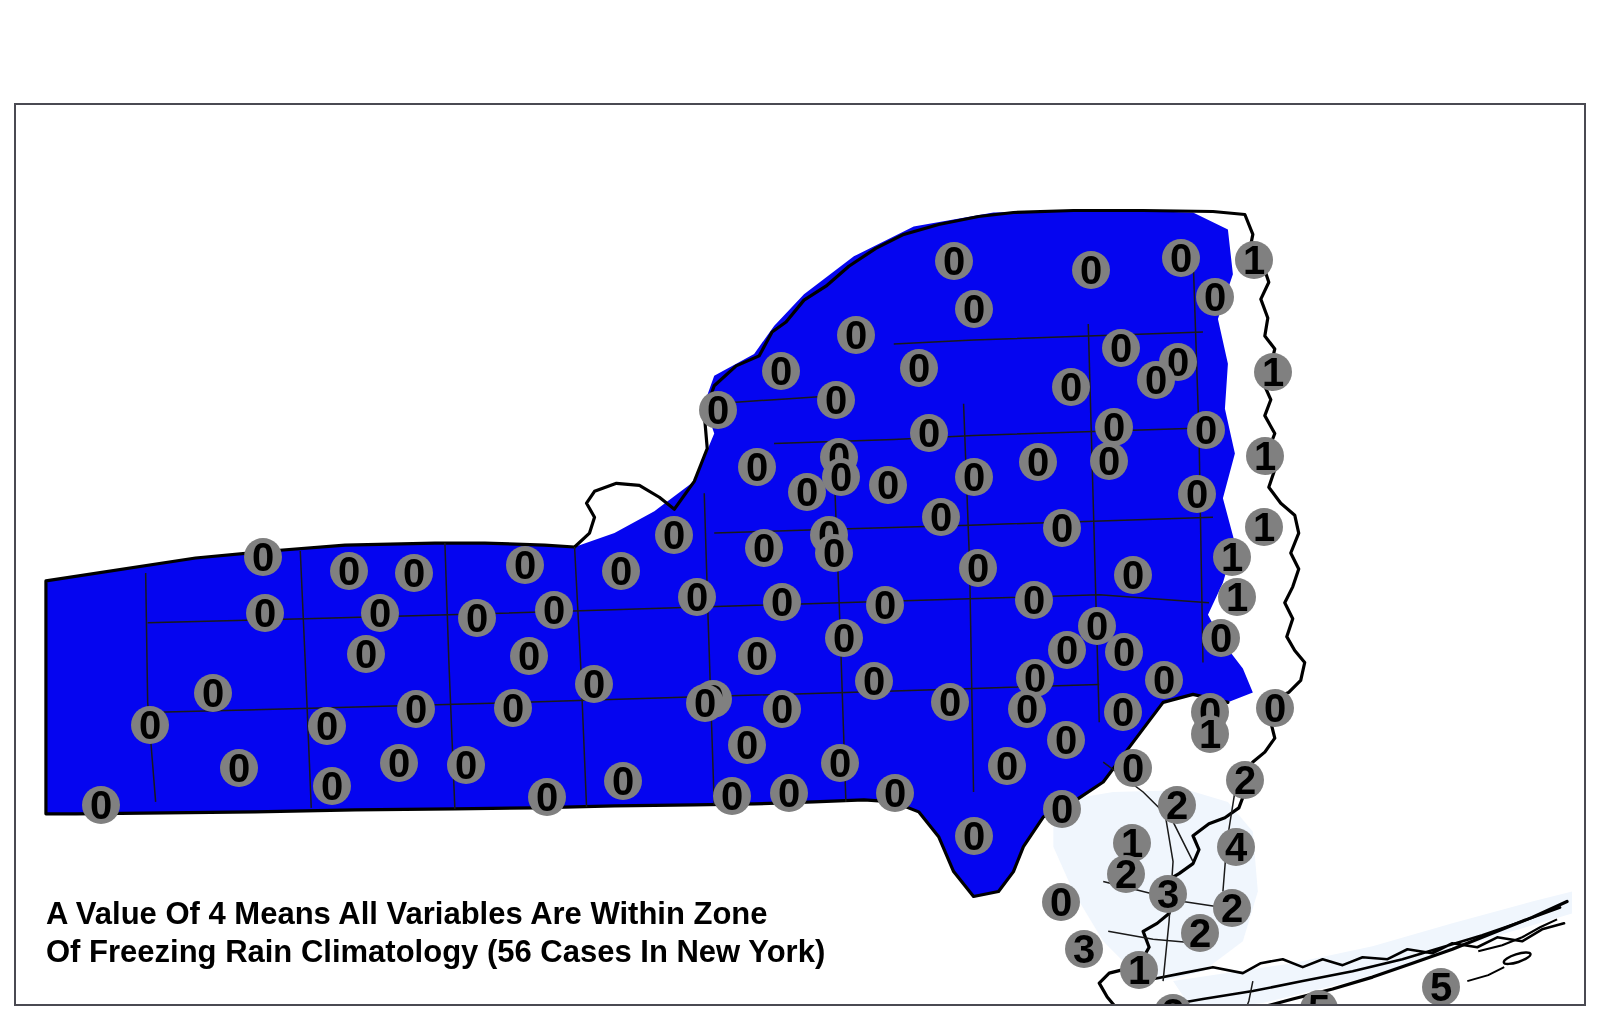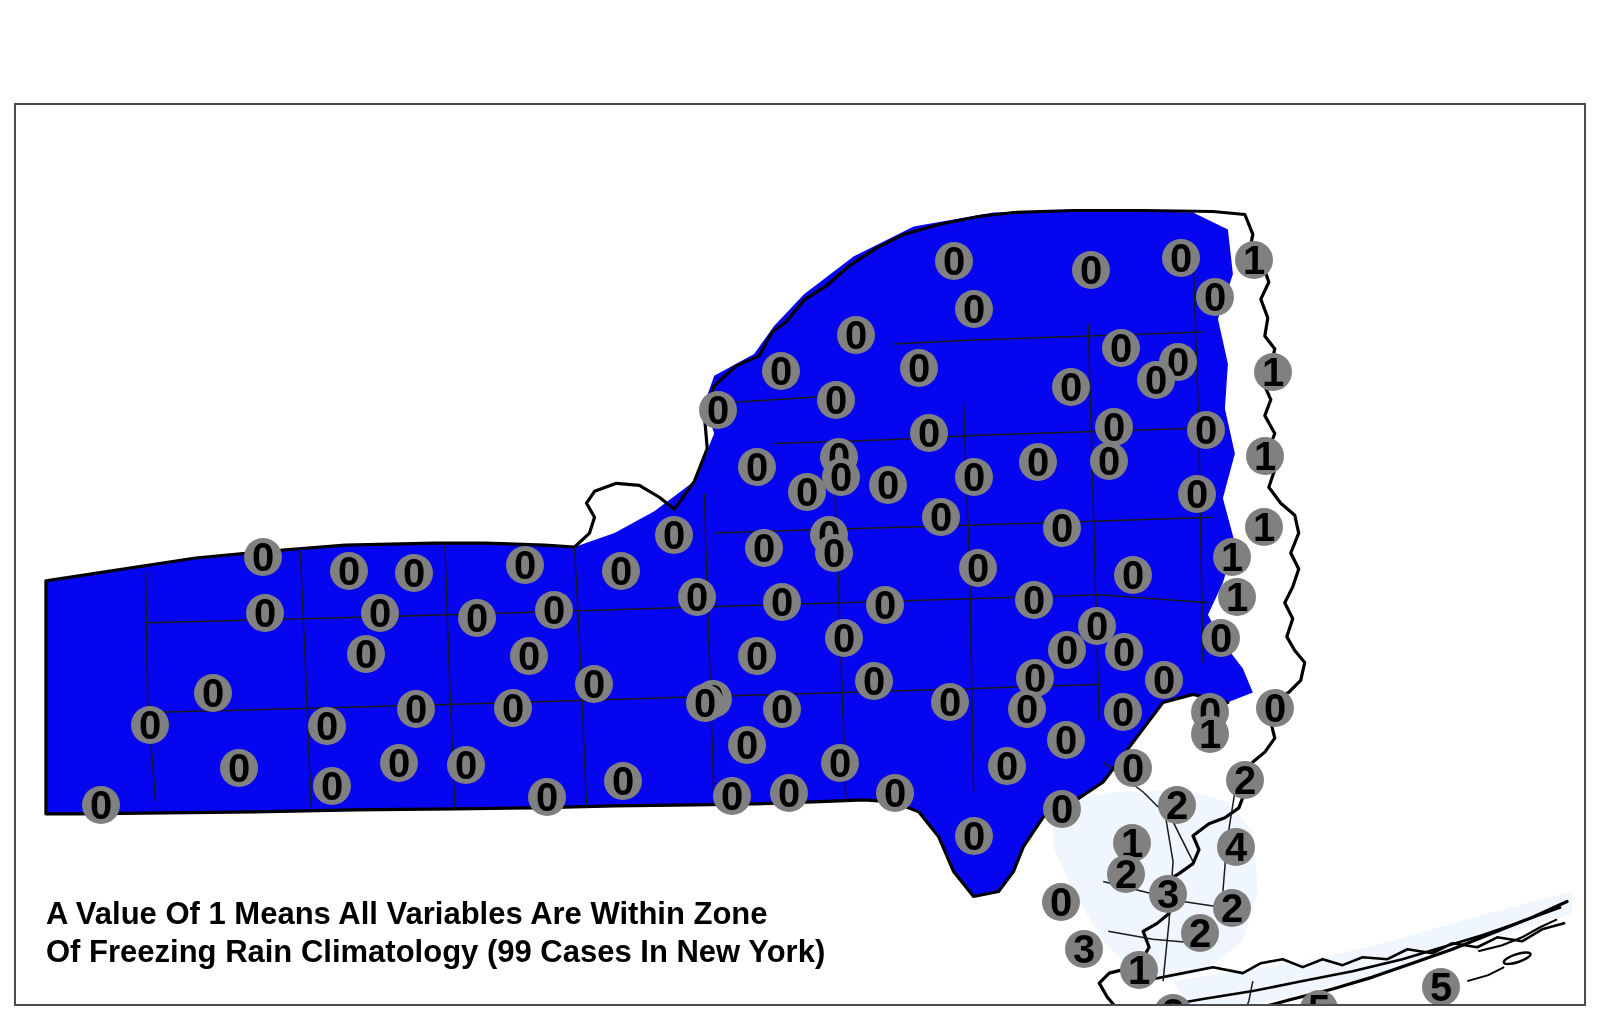--- a/index.html
+++ b/index.html
@@ -281,18 +281,18 @@
         <div class="marker" style="left: 1197px; top: 784px; width: 38px; height: 38px; background: rgb(128, 128, 128); color: rgb(0, 0, 0); font-size: 40px;">2</div>
         <div class="marker" style="left: 1165px; top: 809px; width: 38px; height: 38px; background: rgb(128, 128, 128); color: rgb(0, 0, 0); font-size: 40px;">2</div>
         <div class="marker" style="left: 1049px; top: 825px; width: 38px; height: 38px; background: rgb(128, 128, 128); color: rgb(0, 0, 0); font-size: 40px;">3</div>
         <div class="marker" style="left: 1104px; top: 846px; width: 38px; height: 38px; background: rgb(128, 128, 128); color: rgb(0, 0, 0); font-size: 40px;">1</div>
         <div class="marker" style="left: 1138px; top: 889px; width: 38px; height: 38px; background: rgb(128, 128, 128); color: rgb(0, 0, 0); font-size: 40px;">3</div>
         <div class="marker" style="left: 1284px; top: 885px; width: 38px; height: 38px; background: rgb(128, 128, 128); color: rgb(0, 0, 0); font-size: 40px;">5</div>
         <div class="marker" style="left: 1406px; top: 863px; width: 38px; height: 38px; background: rgb(128, 128, 128); color: rgb(0, 0, 0); font-size: 40px;">5</div>
       </div>
 
     <div id="annotation-block">
-      <div class="annot-line">A Value Of 1 Means All Variables Are Within Zone</div>
-      <div class="annot-line">Of Freezing Rain Climatology (99 Cases In New York)</div>
+      <div class="annot-line">A Value Of 4 Means All Variables Are Within Zone</div>
+      <div class="annot-line">Of Freezing Rain Climatology (56 Cases In New York)</div>
     </div>
 
   </div>
 </div>
 
 </body></html>

